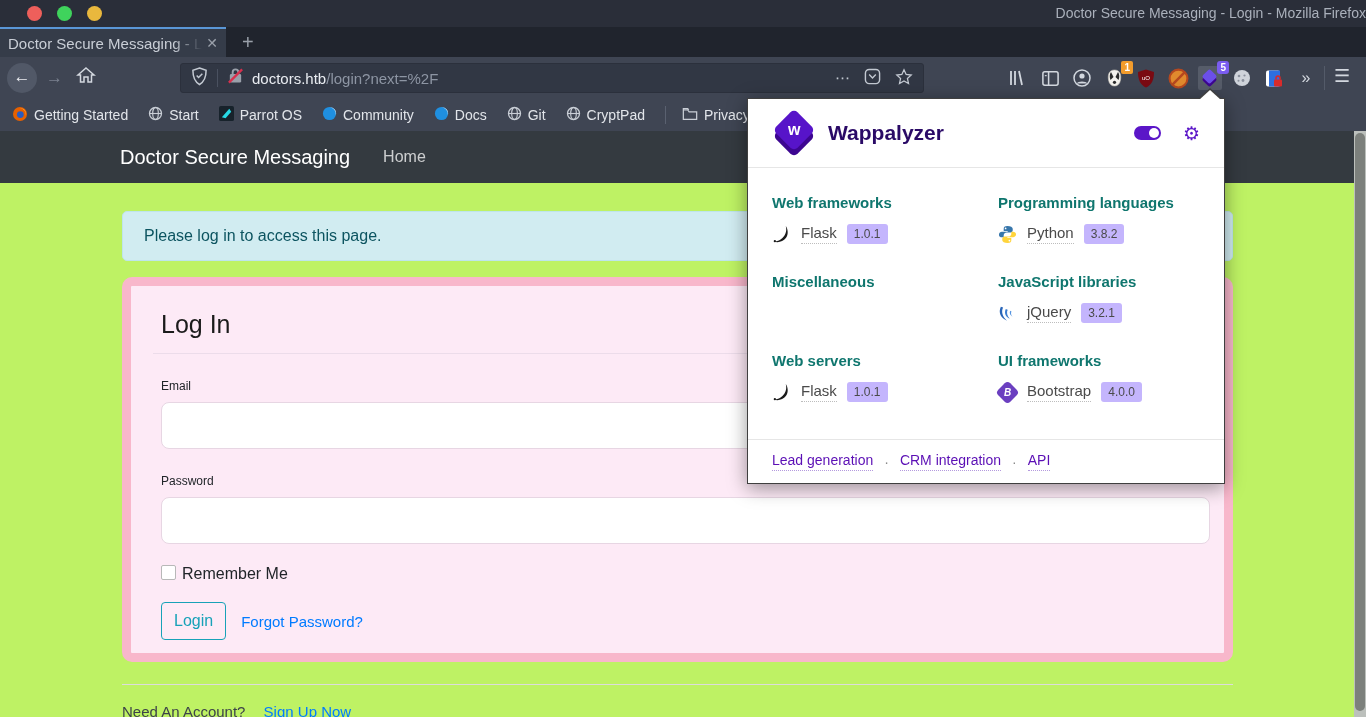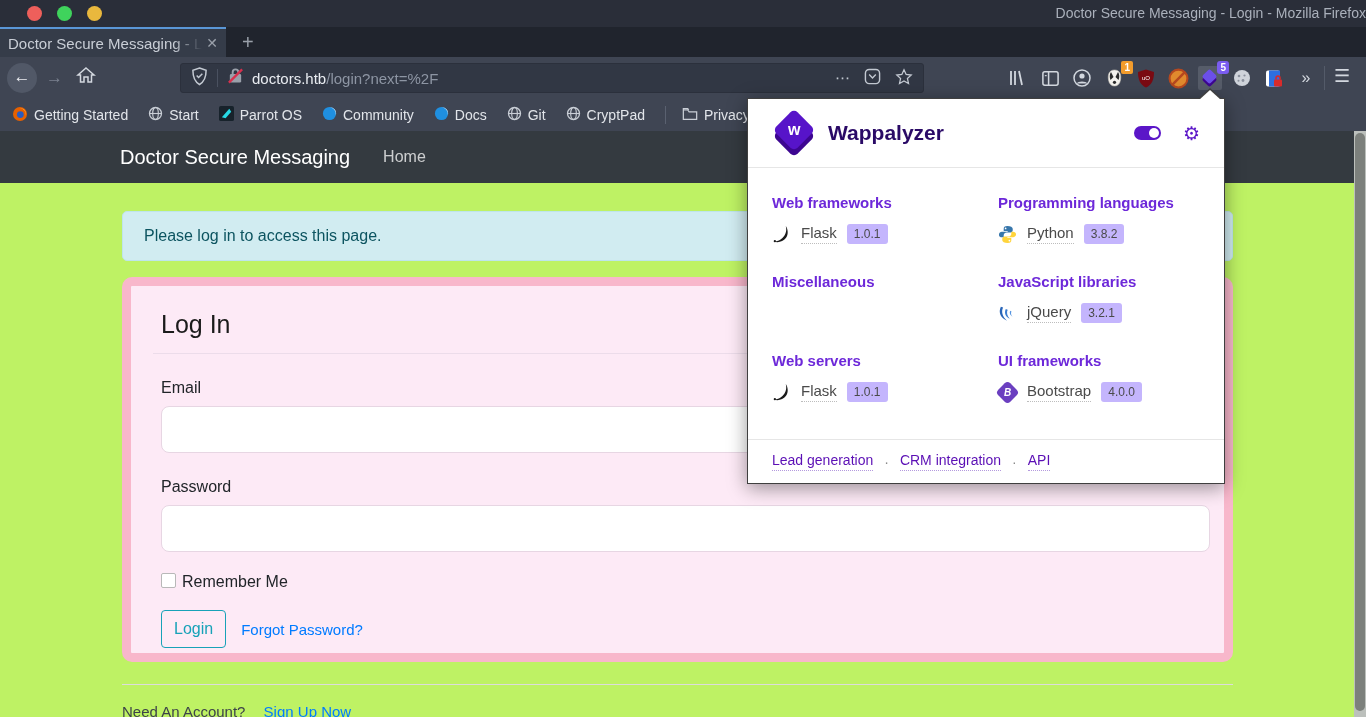--- a/index.html
+++ b/index.html
@@ -54,21 +54,21 @@
             display:flex; align-items:center; }
   #brand { color:#fff; font-size:20px; margin-left:120px; }
   #nav-home { color:rgba(255,255,255,.75); font-size:16px; margin-left:33px; }
   #alert { position:absolute; left:122px; top:80px; width:1111px; height:50px; background:#d1ecf1;
            border:1px solid #bee5eb; border-radius:5px; color:#0c5460; font-size:16px;
            display:flex; align-items:center; padding-left:21px; }
   #card { position:absolute; left:122px; top:146px; width:1111px; height:385px; background:#fdeaf6;
           border:9px solid #f8b7cb; border-radius:10px; padding:24px 22px 0 22px; }
   #card h2 { font-size:25px; font-weight:normal; color:#1b1b1b; padding-left:8px; }
   #card .rule { border-bottom:1px solid #ecdcea; margin-top:14px; }
-  .fld-label { font-size:16px; color:#212529; margin:25px 0 9px 8px; }
+  .fld-label { font-size:12px; color:#212529; margin:25px 0 9px 8px; }
   .fld-input { width:1049px; height:47px; margin-left:8px; background:#fff; border:1px solid #e7d6e3;
                border-radius:8px; font-size:16px; padding:0 12px; outline:none; }
   #remember-row { display:flex; align-items:flex-start; margin:21px 0 0 8px; }
   #remember-box { width:15px; height:15px; border:1px solid #b8b8b8; border-radius:2px; background:#fff; }
   #remember-lbl { font-size:16px; color:#212529; margin-left:6px; }
   #login-row { display:flex; align-items:center; margin:19px 0 0 8px; }
   #login-btn { min-width:64px; height:38px; background:transparent; border:1px solid #17a2b8;
                border-radius:4px; color:#17a2b8; font-size:16px; padding:0 12px;
                font-family:"Liberation Sans", sans-serif; }
   #forgot-link { color:#007bff; font-size:15px; margin-left:15px; text-decoration:none; }
@@ -98,21 +98,21 @@
   #wapp-logo .d1 { top:10px; background:#3d0691; }
   #wapp-logo .d2 { top:4px; background:#5714c9; display:flex; align-items:center; justify-content:center; }
   #wapp-logo .d2 span { transform:rotate(-45deg); color:#fff; font-weight:bold; font-size:16px; }
   #wapp-brand { font-size:21px; font-weight:bold; color:#2a0a66; margin-left:12px; flex:1; }
   #wapp-toggle { width:27px; height:14px; border-radius:8px; background:#5b16c8; position:relative; }
   #wapp-toggle .knob { position:absolute; right:2px; top:2px; width:10px; height:10px; border-radius:50%;
                  background:#fff; }
   #wapp-gear { color:#5b16c8; font-size:19px; margin-left:22px; }
   #wapp-body { padding:26px 24px 0 24px; display:grid; grid-template-columns:1fr 1fr;
                column-gap:24px; row-gap:29px; height:271px; align-content:start; }
-  .wapp-heading { font-size:15px; font-weight:bold; color:#6d28d9; margin-bottom:13px; }
+  .wapp-heading { font-size:15px; font-weight:bold; color:#0f766e; margin-bottom:13px; }
   .tech-row { display:flex; align-items:center; gap:10px; }
   .tech-icon { width:19px; height:19px; flex:0 0 19px; display:flex; align-items:center; justify-content:center; }
   .tech-name { font-size:15px; color:#4a4a4a; border-bottom:1px dotted #bdbdbd; padding-bottom:2px;
                text-decoration:none; }
   .tech-badge { background:#c4b5fd; color:#4a4a4a; font-size:12px; border-radius:3px; padding:3px 7px; }
   #wapp-footer { border-top:1px solid #e6e6e6; height:44px; display:flex; align-items:center;
                  padding:0 24px; gap:11px; }
   .wapp-flink { color:#5b0fb5; font-size:14px; border-bottom:1px dotted #b49ade; padding-bottom:2px;
                 text-decoration:none; }
   .fdot { color:#8a8a8a; font-size:14px; }

